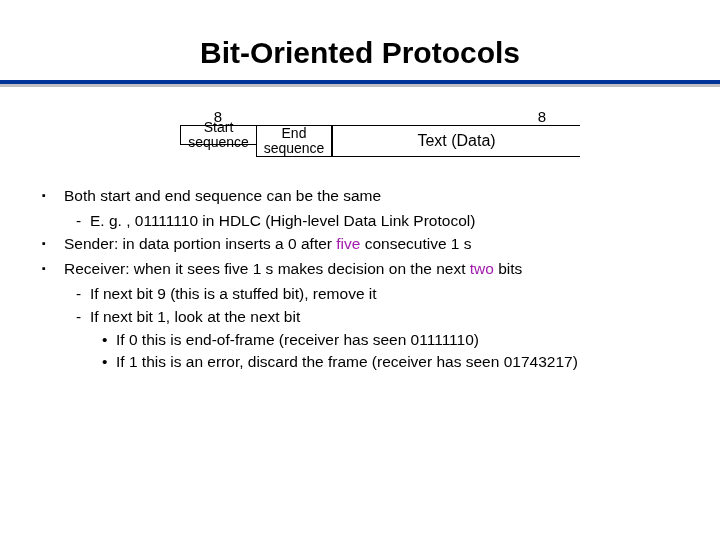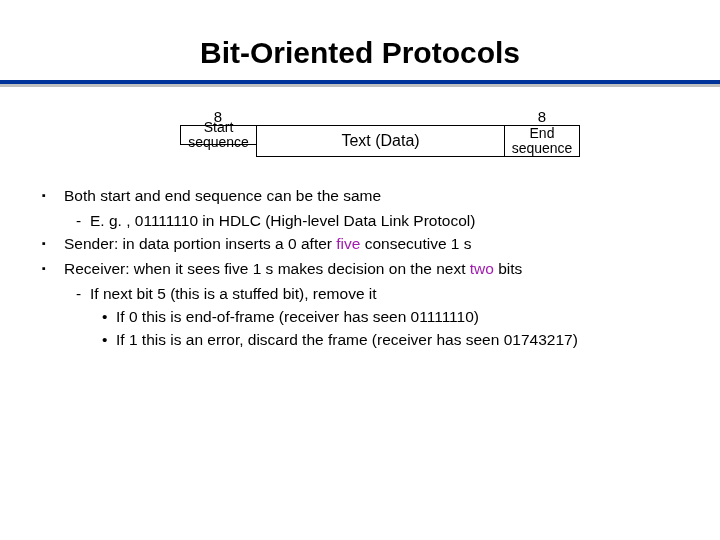--- a/index.html
+++ b/index.html
@@ -129,37 +129,38 @@
   </div>
 
   <div class="diagram">
     <div class="diag-labels">
       <div class="col1">8</div>
       <div class="col2"></div>
       <div class="col3">8</div>
     </div>
     <div class="diag-row">
       <div class="cell cell-start">Start sequence</div>
+      <div class="cell cell-end">End sequence</div>
       <div class="cell cell-data">Text (Data)</div>
-      <div class="cell cell-end">End sequence</div>
     </div>
   </div>
 
   <div class="body-list">
     <ul>
       <li class="lvl1">Both start and end sequence can be the same</li>
       <li class="lvl2">E. g. , 01111110 in HDLC (High-level Data Link Protocol)</li>
 
       <li class="lvl1">
         <span>Sender: in data portion inserts a 0 after </span><span class="red">five</span><span> consecutive 1 s</span>
       </li>
 
       <li class="lvl1">
         <span>Receiver: when it sees five 1 s makes decision on the next </span><span class="red">two</span><span> bits</span>
       </li>
-      <li class="lvl2">If next bit 5 (this is a stuffed bit), remove it</li>
+      <li class="lvl2">If next bit 9 (this is a stuffed bit), remove it</li>
+      <li class="lvl2">If next bit 1, look at the next bit</li>
       <li class="lvl3">If 0 this is end-of-frame (receiver has seen 01111110)</li>
       <li class="lvl3">If 1 this is an error, discard the frame (receiver has seen 01743217)</li>
     </ul>
   </div>
 
 
 </div>
 
 </body></html>

